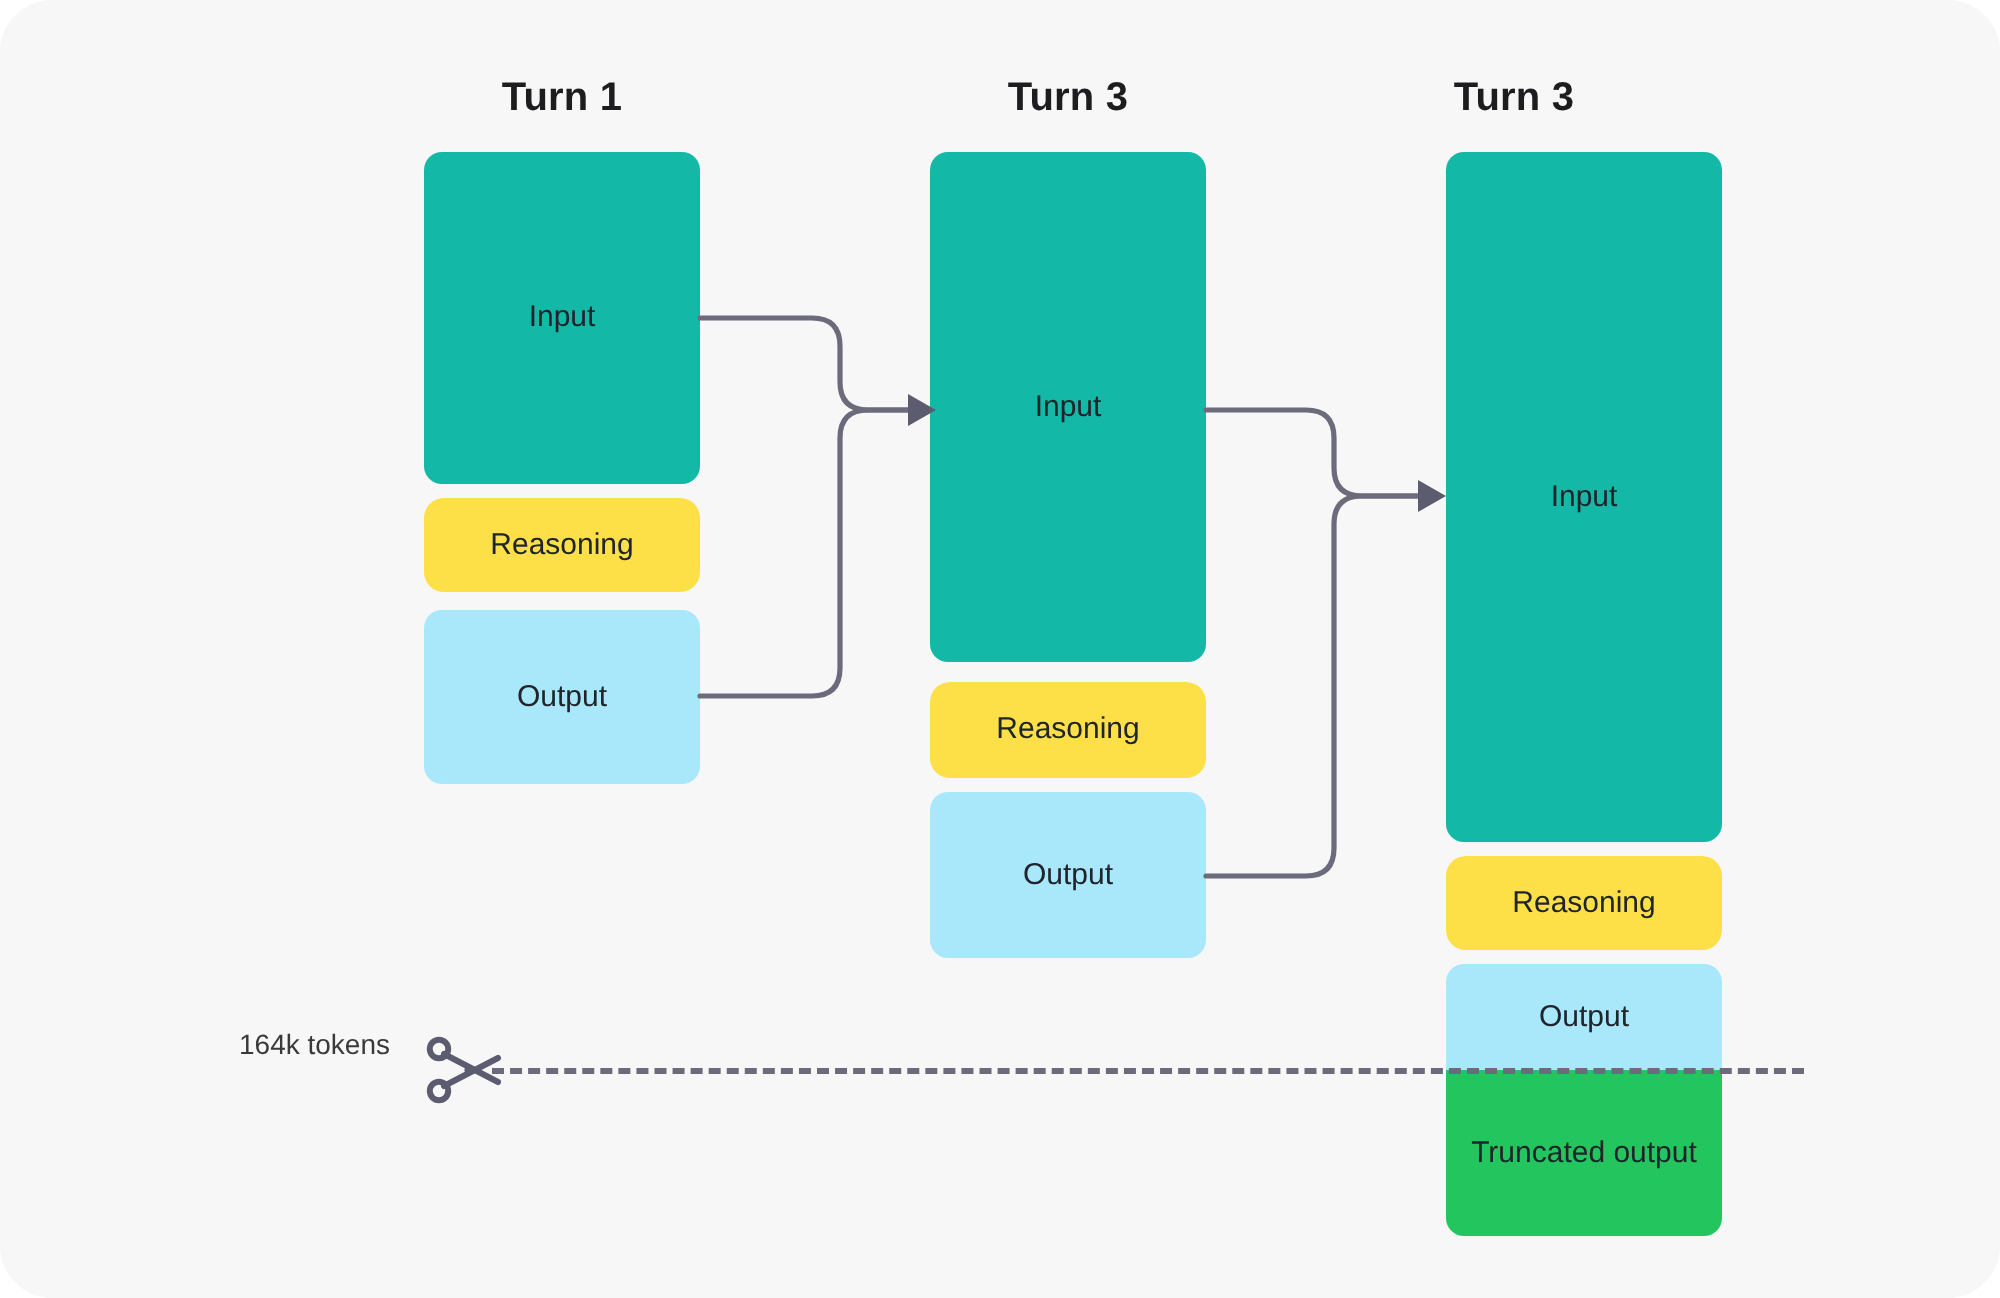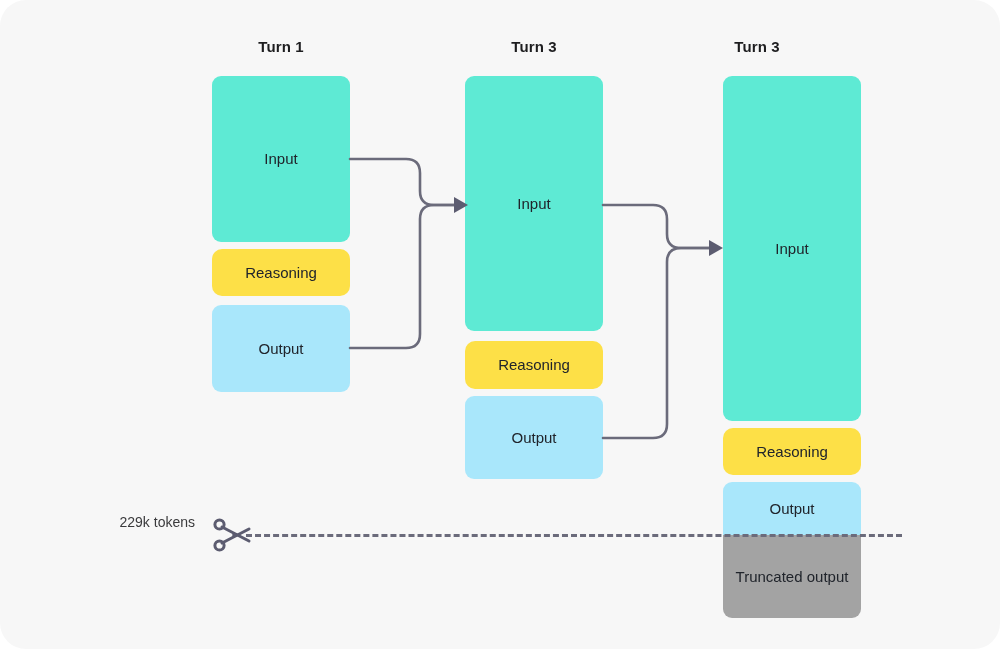--- a/index.html
+++ b/index.html
@@ -19,45 +19,45 @@
     width: 1000px;
     height: 649px;
     background: #f7f7f7;
     border-radius: 26px;
     overflow: hidden;
   }
 
   
   .turn-title {
     position: absolute;
-    font-size: 15px;
+    font-size: 20px;
     font-weight: bold;
     color: #1d1d1f;
     text-align: center;
     letter-spacing: 0.1px;
     white-space: nowrap;
   }
 
   
   .block {
     position: absolute;
     box-sizing: border-box;
     display: flex;
     align-items: center;
     justify-content: center;
     text-align: center;
     border-radius: 9px;
     font-size: 15px;
     color: #20242b;
     line-height: 1.28;
   }
-  .block.input    { background: #5eead4; }
+  .block.input    { background: #14b8a6; }
   .block.reason   { background: #fde047; border-radius: 10px; }
   .block.output   { background: #a9e7fb; }
-  .block.truncated{ background: #a3a3a3; }
+  .block.truncated{ background: #22c55e; }
 
   
   .r-top    { border-bottom-left-radius: 0; border-bottom-right-radius: 0; }
   .r-bottom { border-top-left-radius: 0; border-top-right-radius: 0; }
 
   
   .connector {
     position: absolute;
     overflow: visible;
     pointer-events: none;
@@ -128,21 +128,21 @@
   <svg class="connector" style="left:603px; top:186px; width:122px; height:268px;" width="122" height="268" viewBox="0 0 122 268">
 
     <path d="M 0 19 L 50 19 Q 64 19 64 33 L 64 48 Q 64 62 78 62 L 106 62" fill="none" stroke="#6b6b7b" stroke-width="2.6" stroke-linecap="round"></path>
 
     <path d="M 0 252 L 50 252 Q 64 252 64 238 L 64 76 Q 64 62 78 62 L 106 62" fill="none" stroke="#6b6b7b" stroke-width="2.6" stroke-linecap="round"></path>
 
     <path d="M 106 54 L 120 62 L 106 70 Z" fill="#5c5c70"></path>
   </svg>
 
   <div class="ctx-label" style="left:20px; top:512px; width:175px;">
-    <span class="l2">229k tokens</span>
+    <span class="l2">164k tokens</span>
   </div>
 
   <svg class="scissors-icon" style="left:213px; top:512px;" width="44" height="46" viewBox="0 0 44 46">
     <g stroke="#5c5c70" stroke-width="3" fill="none" stroke-linecap="round">
 
       <line x1="9" y1="15" x2="36" y2="29"></line>
 
       <line x1="9" y1="31" x2="36" y2="17"></line>
 
       <circle cx="6.5" cy="12.5" r="4.6"></circle>

